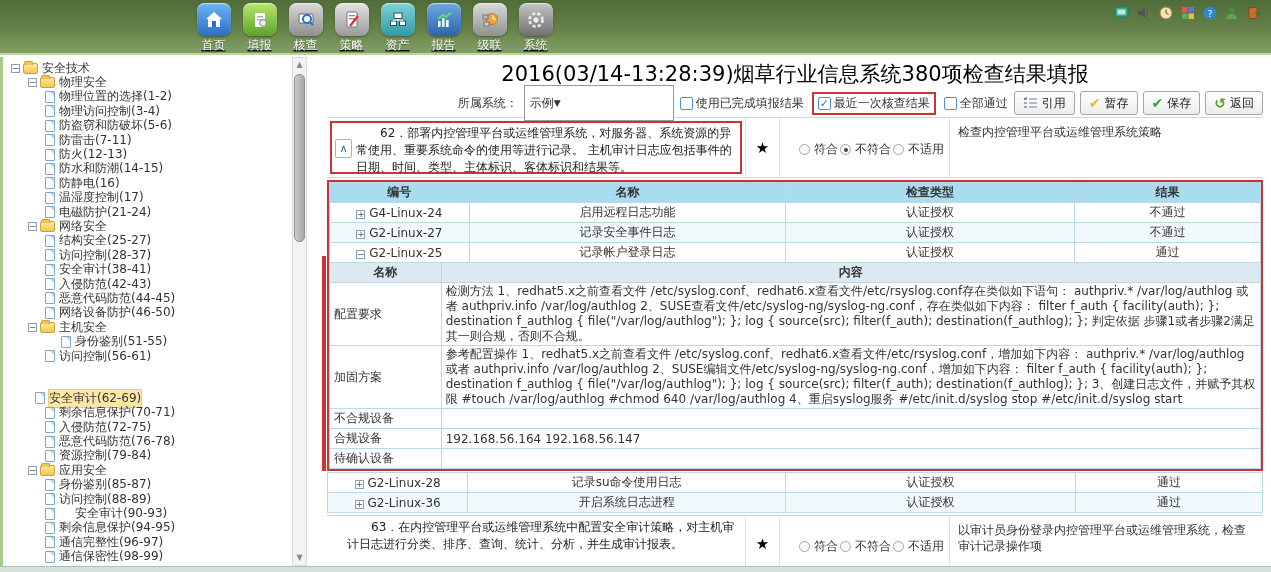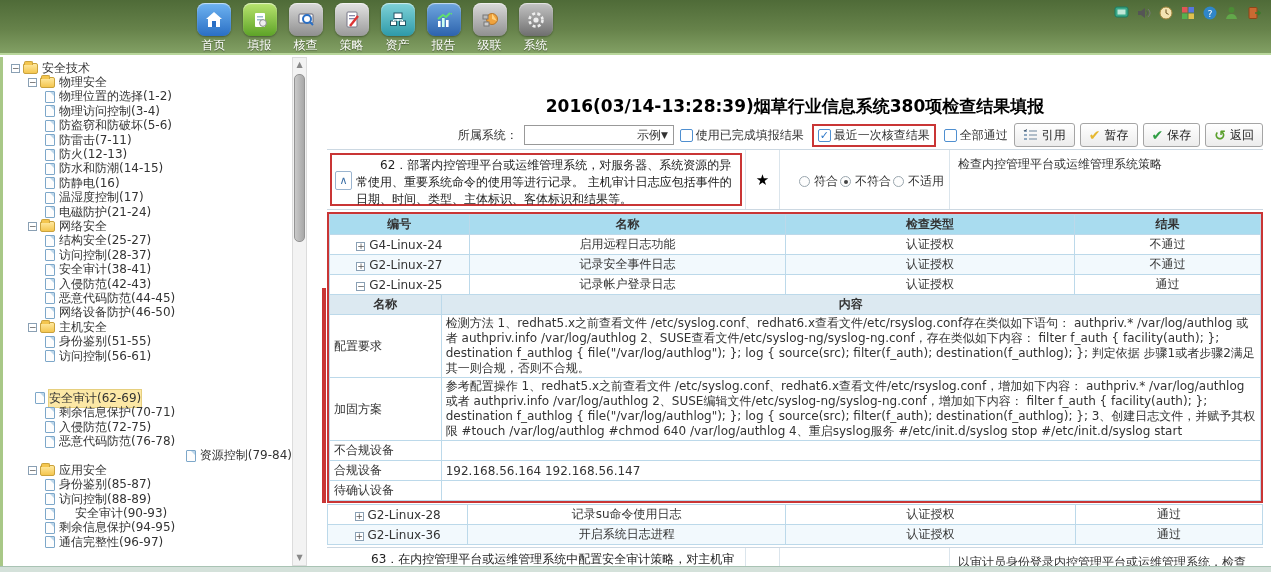--- a/index.html
+++ b/index.html
@@ -4,21 +4,21 @@
 <style>
   * { margin:0; padding:0; box-sizing:border-box; }
   html,body { width:1271px; height:572px; overflow:hidden;
     font-family:"DejaVu Sans","Liberation Sans",sans-serif; background:#fff; }
   .stage { position:relative; width:1271px; height:572px; overflow:hidden; }
 
   
   .topbar { position:absolute; left:0; top:0; width:1271px; height:55px;
     background:linear-gradient(#4f6b38,#66824a 55%,#82a064);
     border-bottom:2px solid #b9d79c; }
-  .nav { position:absolute; left:192px; top:3px; display:flex; gap:3px; }
+  .nav { position:absolute; left:192px; top:3px; display:flex; gap:3px;text-decoration:underline; }
   .nav-item { width:43px; display:flex; flex-direction:column; align-items:center; cursor:pointer; }
   .nav-icon { width:34px; height:33px; border-radius:8px; display:flex; align-items:center; justify-content:center;
     box-shadow:inset 0 1px 1px rgba(255,255,255,.6), 0 1px 2px rgba(0,0,0,.35); }
   .nav-label { color:#fff; font-size:12px; margin-top:1px; text-shadow:0 1px 1px rgba(0,0,0,.4); white-space:nowrap; }
   .tray { position:absolute; right:10px; top:5px; display:flex; gap:7px; align-items:center; }
   .tray-icon { width:15px; height:15px; display:flex; align-items:center; justify-content:center; cursor:pointer; }
 
   
   .sidebar { position:absolute; left:0; top:57px; width:292px; height:509px; background:#fff;
     border-left:3px solid #a8c887; overflow:hidden; padding-top:4px; }
@@ -40,24 +40,24 @@
   .vscroll { position:absolute; left:292px; top:57px; width:15px; height:509px;
     background:#f3f3f3; border:1px solid #dcdcdc; }
   .vscroll .arrow { position:absolute; left:0; width:13px; height:14px; color:#888; font-size:8px;
     text-align:center; line-height:14px; cursor:pointer; }
   .vscroll .thumb { position:absolute; left:1px; top:16px; width:11px; height:168px;
     background:linear-gradient(90deg,#c9c9c9,#a8a8a8); border-radius:5px; border:1px solid #949494; cursor:pointer; }
 
   
   .main { position:absolute; left:307px; top:57px; width:964px; height:509px; background:#fff;
     padding:2px 8px 0 20px; overflow:hidden; }
-  .page-title { text-align:center; font-size:17px; font-weight:bold; color:#000; height:30px; line-height:30px;margin-top:32px; }
+  .page-title { text-align:center; font-size:21px; font-weight:normal; color:#000; height:30px; line-height:30px; }
   .controls { display:flex; align-items:center; justify-content:flex-end; height:28px; gap:6px; font-size:12px; color:#333; }
-  .select-box { width:150px; height:20px; border:1px solid #999; display:flex; align-items:center;
-    justify-content:flex-end; padding:0 5px; background:#fff; cursor:pointer; }
+  .select-box { width:150px; height:36px; border:1px solid #999; display:flex; align-items:center;
+    justify-content:flex-start; padding:0 5px; background:#fff; cursor:pointer; }
   .select-box .caret { font-size:9px; color:#333; }
   .cb-wrap { display:flex; align-items:center; gap:3px; cursor:pointer; }
   .cb { width:13px; height:13px; border:1px solid #4f8fd0; border-radius:2px; background:#fff;
     font-size:11px; line-height:11px; text-align:center; color:#2e78c9; font-weight:bold; }
   .red-outline { border:2px solid #c93535; padding:1px 4px; display:flex; align-items:center; gap:3px; }
   .btn { display:flex; align-items:center; gap:4px; height:24px; padding:0 8px; border:1px solid #a5a5a5;
     border-radius:3px; background:linear-gradient(#ffffff,#ececec); font-size:12px; color:#222; cursor:pointer; white-space:nowrap; }
   .btn .glyph { font-size:14px; font-weight:bold; }
 
   
@@ -311,21 +311,21 @@
       </div>
       <div class="tree-row" style="padding-left: 42px;">
         <span class="icon-page"></span>
         <span class="tree-label">网络设备防护(46-50)</span>
       </div>
       <div class="tree-row" style="padding-left: 25px;">
         <span class="tree-toggle">−</span>
         <span class="icon-folder"></span>
         <span class="tree-label">主机安全</span>
       </div>
-      <div class="tree-row" style="padding-left: 42px;">
+      <div class="tree-row" style="padding-left: 42px; margin-left: 16px;">
         <span class="icon-page"></span>
         <span class="tree-label">身份鉴别(51-55)</span>
       </div>
       <div class="tree-row" style="padding-left: 42px;">
         <span class="icon-page"></span>
         <span class="tree-label">访问控制(56-61)</span>
       </div>
       <div class="tree-row selected" style="padding-left: 32px; margin-top: 28px;">
         <span class="icon-page"></span>
         <span class="tree-label">安全审计(62-69)</span>
@@ -335,21 +335,21 @@
         <span class="tree-label">剩余信息保护(70-71)</span>
       </div>
       <div class="tree-row" style="padding-left: 42px;">
         <span class="icon-page"></span>
         <span class="tree-label">入侵防范(72-75)</span>
       </div>
       <div class="tree-row" style="padding-left: 42px;">
         <span class="icon-page"></span>
         <span class="tree-label">恶意代码防范(76-78)</span>
       </div>
-      <div class="tree-row" style="padding-left: 42px; justify-content: flex-end;">
+      <div class="tree-row" style="padding-left: 42px;">
         <span class="icon-page"></span>
         <span class="tree-label">资源控制(79-84)</span>
       </div>
       <div class="tree-row" style="padding-left: 25px;">
         <span class="tree-toggle">−</span>
         <span class="icon-folder"></span>
         <span class="tree-label">应用安全</span>
       </div>
       <div class="tree-row" style="padding-left: 42px;">
         <span class="icon-page"></span>
@@ -363,20 +363,24 @@
         <span class="icon-page"></span>
         <span class="tree-label">安全审计(90-93)</span>
       </div>
       <div class="tree-row" style="padding-left: 42px;">
         <span class="icon-page"></span>
         <span class="tree-label">剩余信息保护(94-95)</span>
       </div>
       <div class="tree-row" style="padding-left: 42px;">
         <span class="icon-page"></span>
         <span class="tree-label">通信完整性(96-97)</span>
+      </div>
+      <div class="tree-row" style="padding-left: 42px;">
+        <span class="icon-page"></span>
+        <span class="tree-label">通信保密性(98-99)</span>
       </div>
     </div>
 
   <div class="vscroll">
     <div class="arrow" style="top:0">▲</div>
     <div class="thumb"></div>
     <div class="arrow" style="bottom:0">▼</div>
   </div>
 
   <div class="main">

